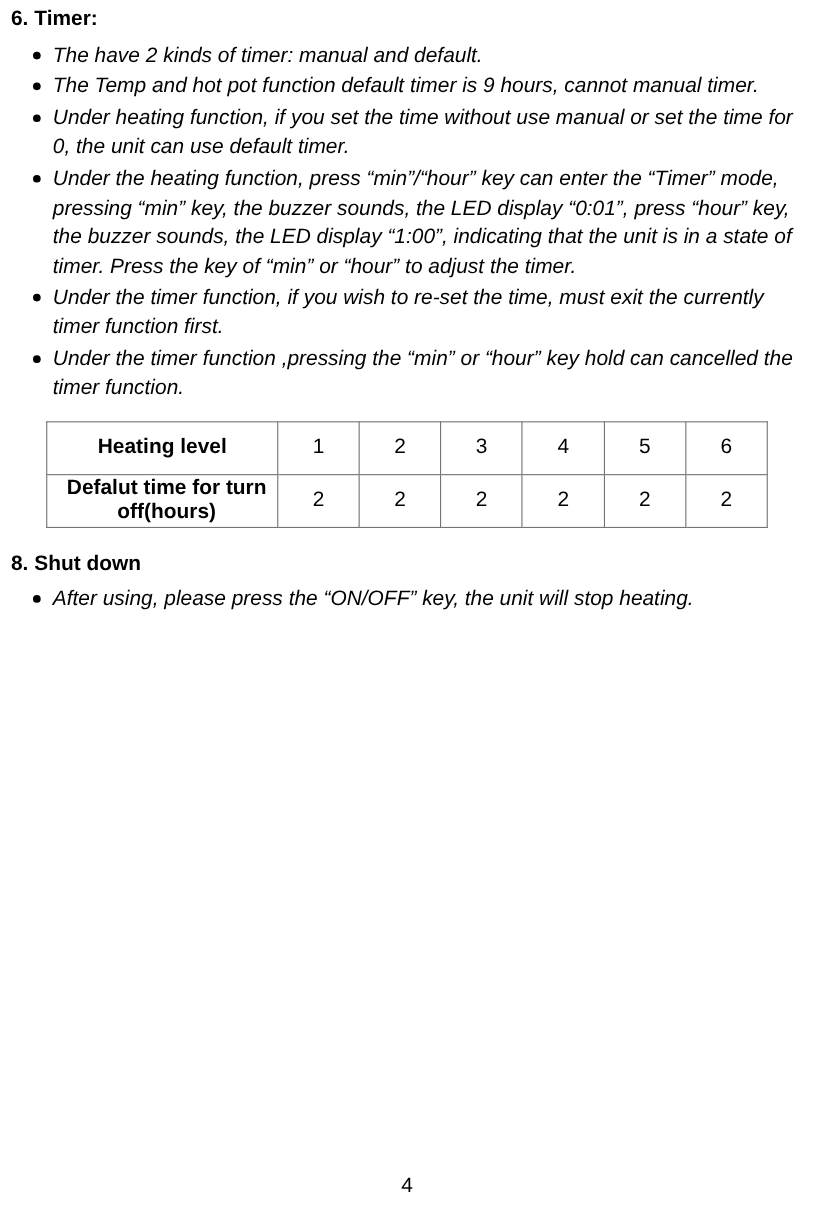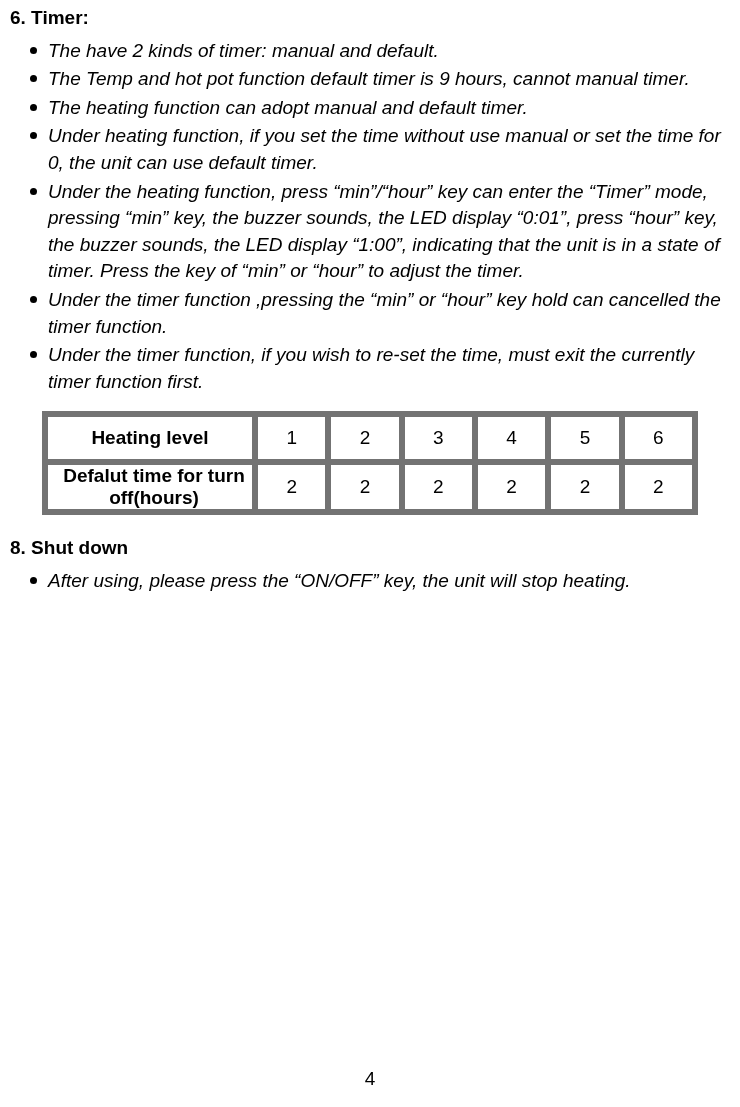--- a/index.html
+++ b/index.html
@@ -49,21 +49,21 @@
     .table-wrap {
       padding: 0 32px 0 32px;
       margin-top: 12px;
       margin-bottom: 20px;
     }
     table {
       border-collapse: collapse;
       width: 100%;
     }
     th, td {
-      border: 6px solid #737373;
+      border: 1px solid #737373;
       text-align: center;
       vertical-align: middle;
       height: 48px;
       font-size: 19px;
       font-weight: normal;
       margin-left: 33px;
     }
     th.rowhead {
       width: 210px;
       font-weight: bold;
@@ -85,25 +85,24 @@
     }
   </style>
 </head>
 <body>
 
 <div class="content">
   <div class="heading">6. Timer:</div>
   <ul class="bullets">
     <li>The have 2 kinds of timer: manual and default.</li>
     <li>The Temp and hot pot function default timer is 9 hours, cannot manual timer.</li>
-    <li>The heating function can adopt manual and default timer.</li>
     <li>Under heating function, if you set the time without use manual or set the time for 0, the unit can use default timer.</li>
     <li>Under the heating function, press “min”/“hour” key can enter the “Timer” mode, pressing “min” key, the buzzer sounds, the LED display “0:01”, press “hour” key, the buzzer sounds, the LED display “1:00”, indicating that the unit is in a state of timer. Press the key of “min” or “hour” to adjust the timer.</li>
+    <li>Under the timer function, if you wish to re-set the time, must exit the currently timer function first.</li>
     <li>Under the timer function ,pressing the “min” or “hour” key hold can cancelled the timer function.</li>
-    <li>Under the timer function, if you wish to re-set the time, must exit the currently timer function first.</li>
   </ul>
 
   <div class="table-wrap">
     <table>
       <tbody>
           <tr>
         <th class="rowhead center">Heating level</th>
         <td>1</td>
         <td>2</td>
         <td>3</td>

